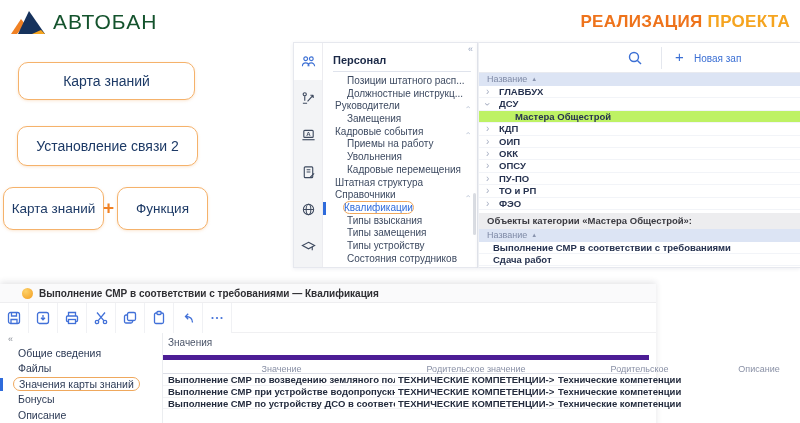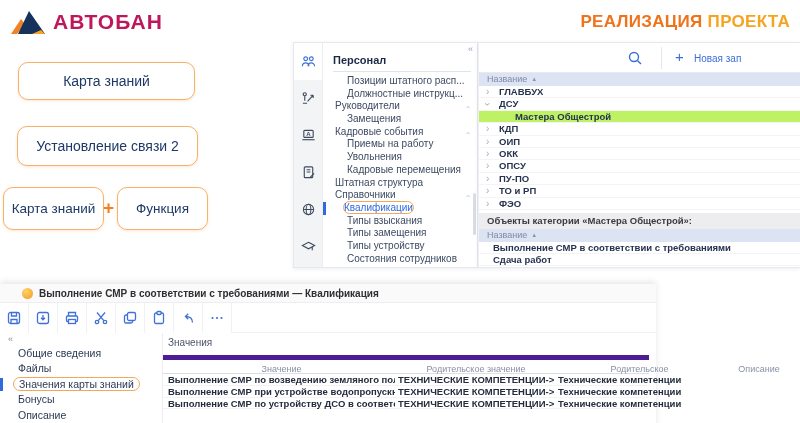--- a/index.html
+++ b/index.html
@@ -2,21 +2,21 @@
 <html><head>
 <meta charset="utf-8">
 <style>
   * { margin:0; padding:0; box-sizing:border-box; }
   html,body { background:#fff; }
   body { font-family:"Liberation Sans","DejaVu Sans",sans-serif; }
   #canvas { position:relative; width:800px; height:423px; background:#fff; overflow:hidden; }
 
   
   .logo { position:absolute; left:10px; top:7px; display:flex; align-items:center; gap:7px; }
-  .logo-text { font-size:21px; font-weight:bold; color:#be185d; letter-spacing:1px; }
+  .logo-text { font-size:21px; font-weight:normal; color:#14532d; letter-spacing:1px; }
   .project-title { position:absolute; right:10px; top:12px; font-size:17px; font-weight:bold; letter-spacing:0.3px; }
   .pt1 { color:#ee731b; } .pt2 { color:#f5a41f; }
 
   
   .fbox { position:absolute; background:#fff; border:1.5px solid #f5b26b; border-radius:10px;
           color:#1d3a66; display:flex; align-items:center; justify-content:center; font-size:14px;
           box-shadow:0 1px 3px rgba(240,160,80,.25); }
   #fbox1 { left:18px; top:62px; width:177px; height:38px; }
   #fbox2 { left:17px; top:126px; width:181px; height:40px; }
   #fbox3 { left:3px;  top:187px; width:101px; height:43px; font-size:13.5px; }

